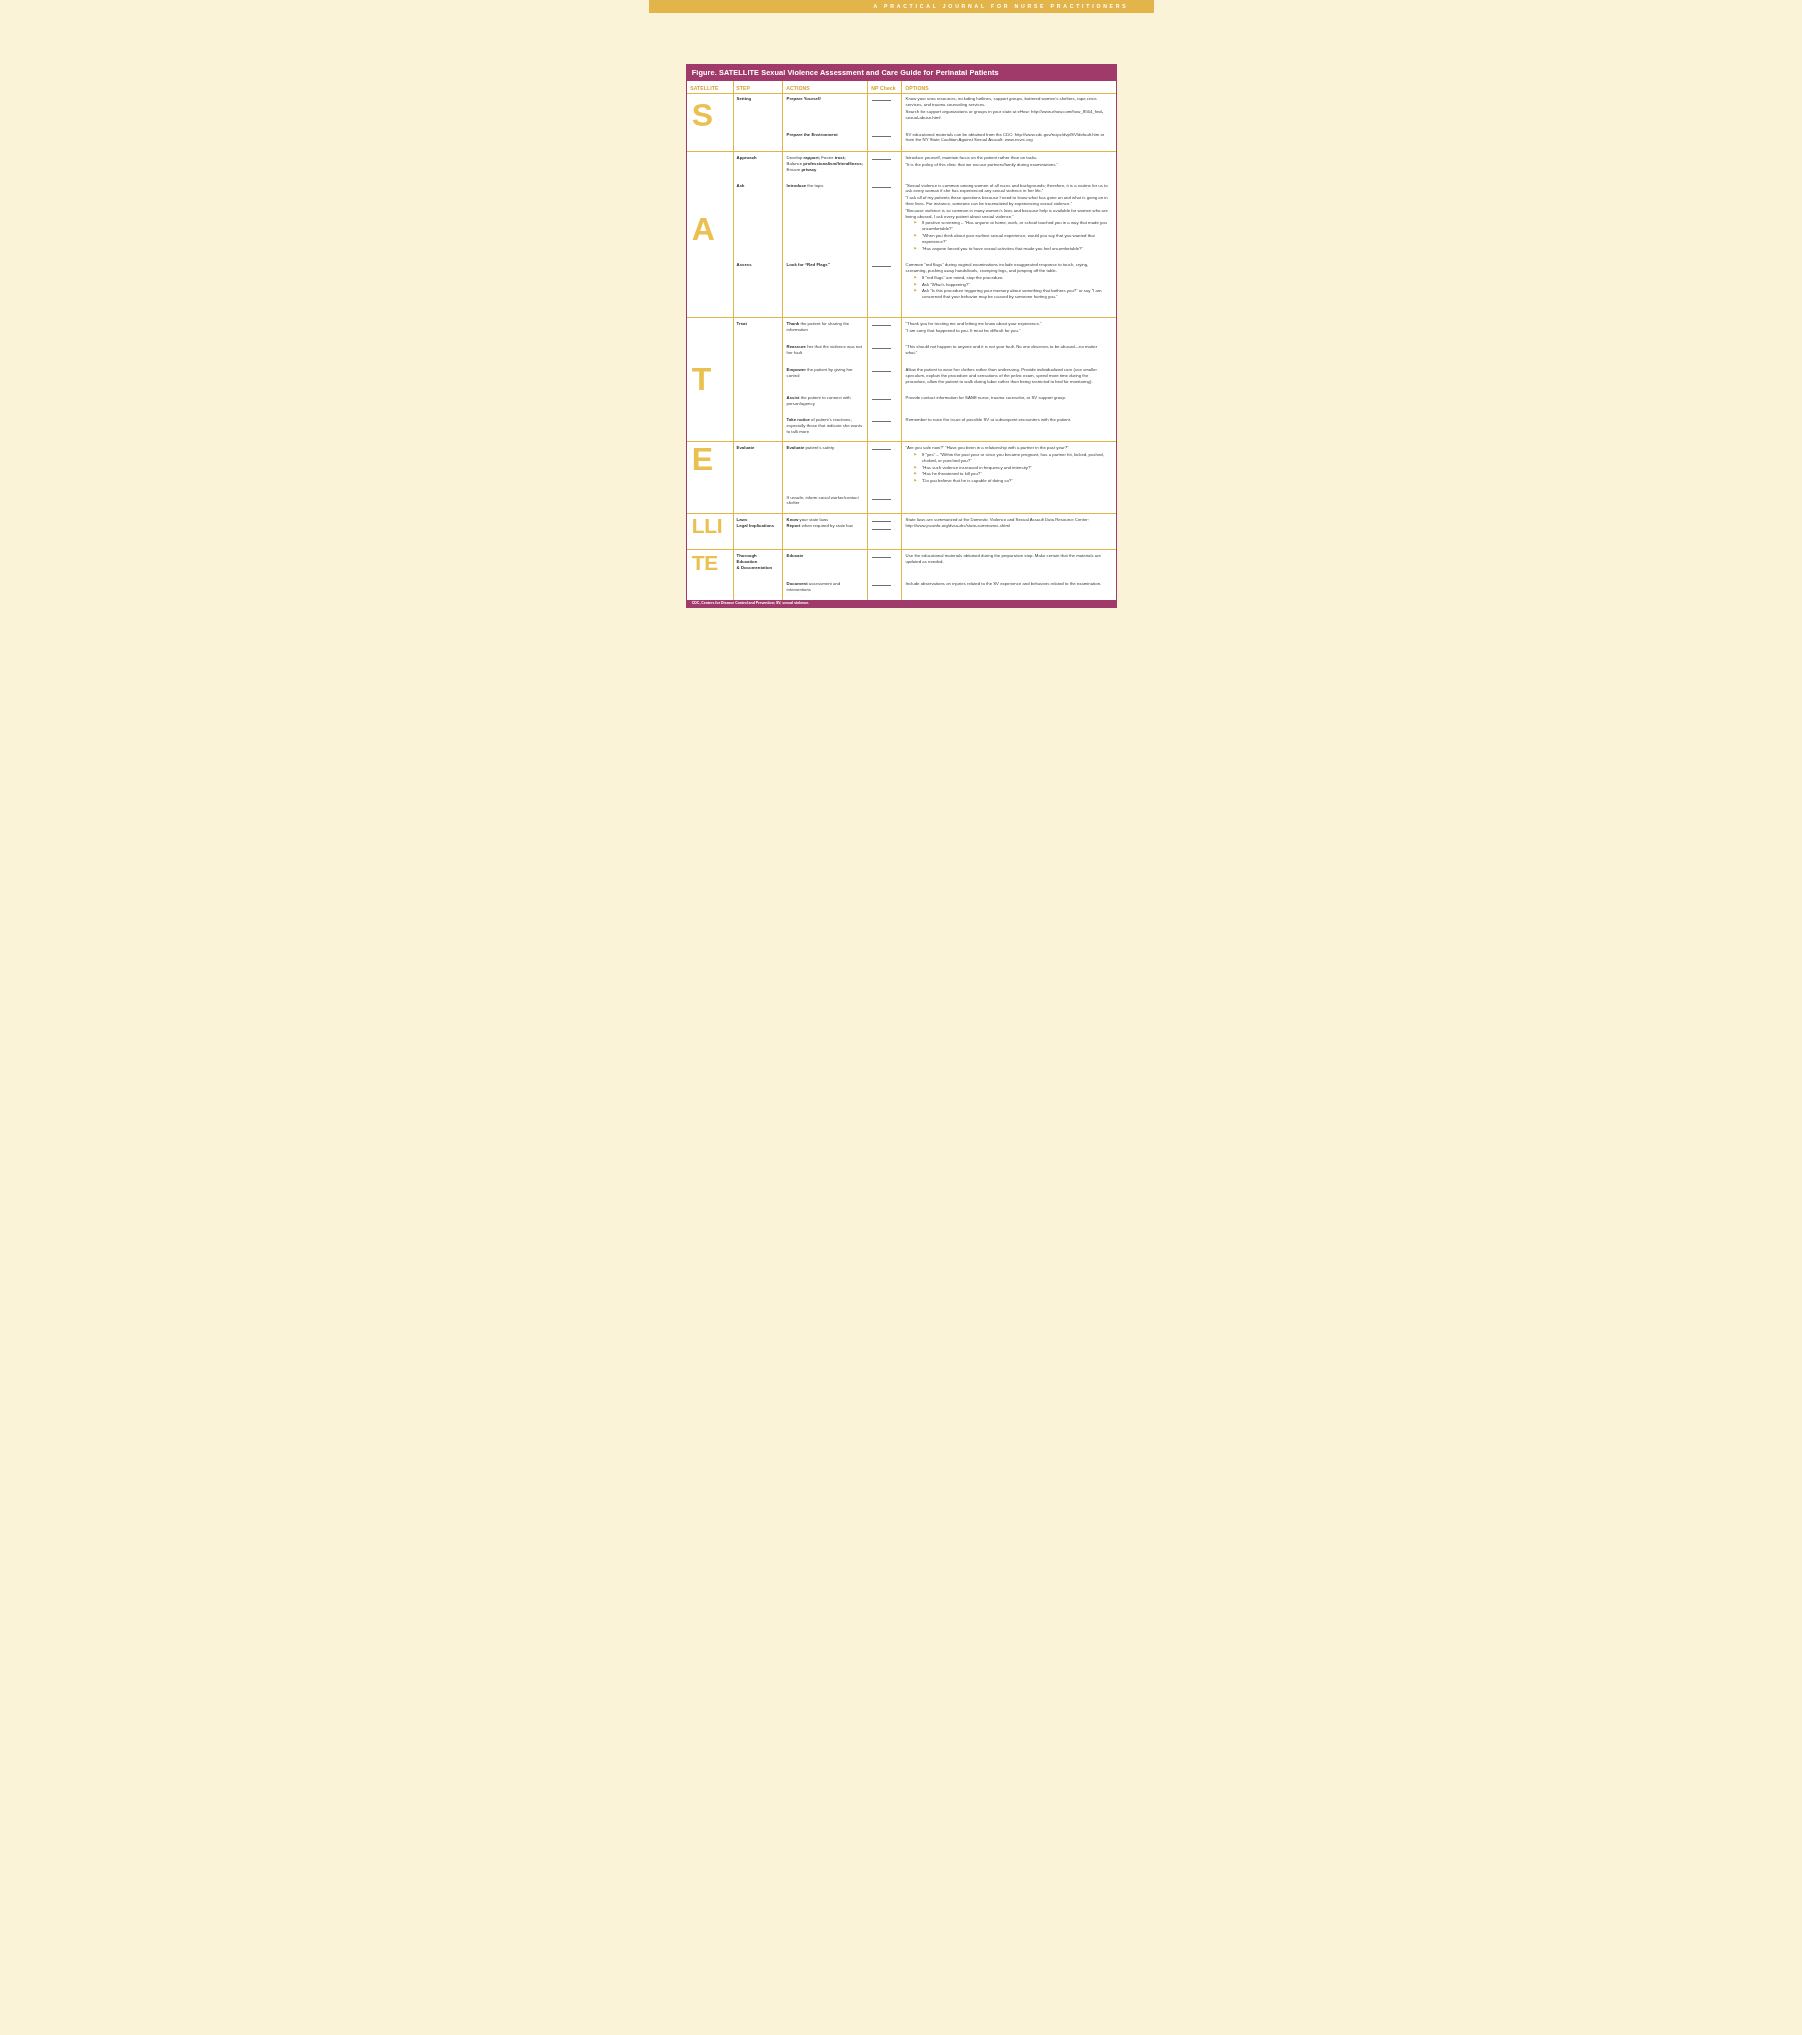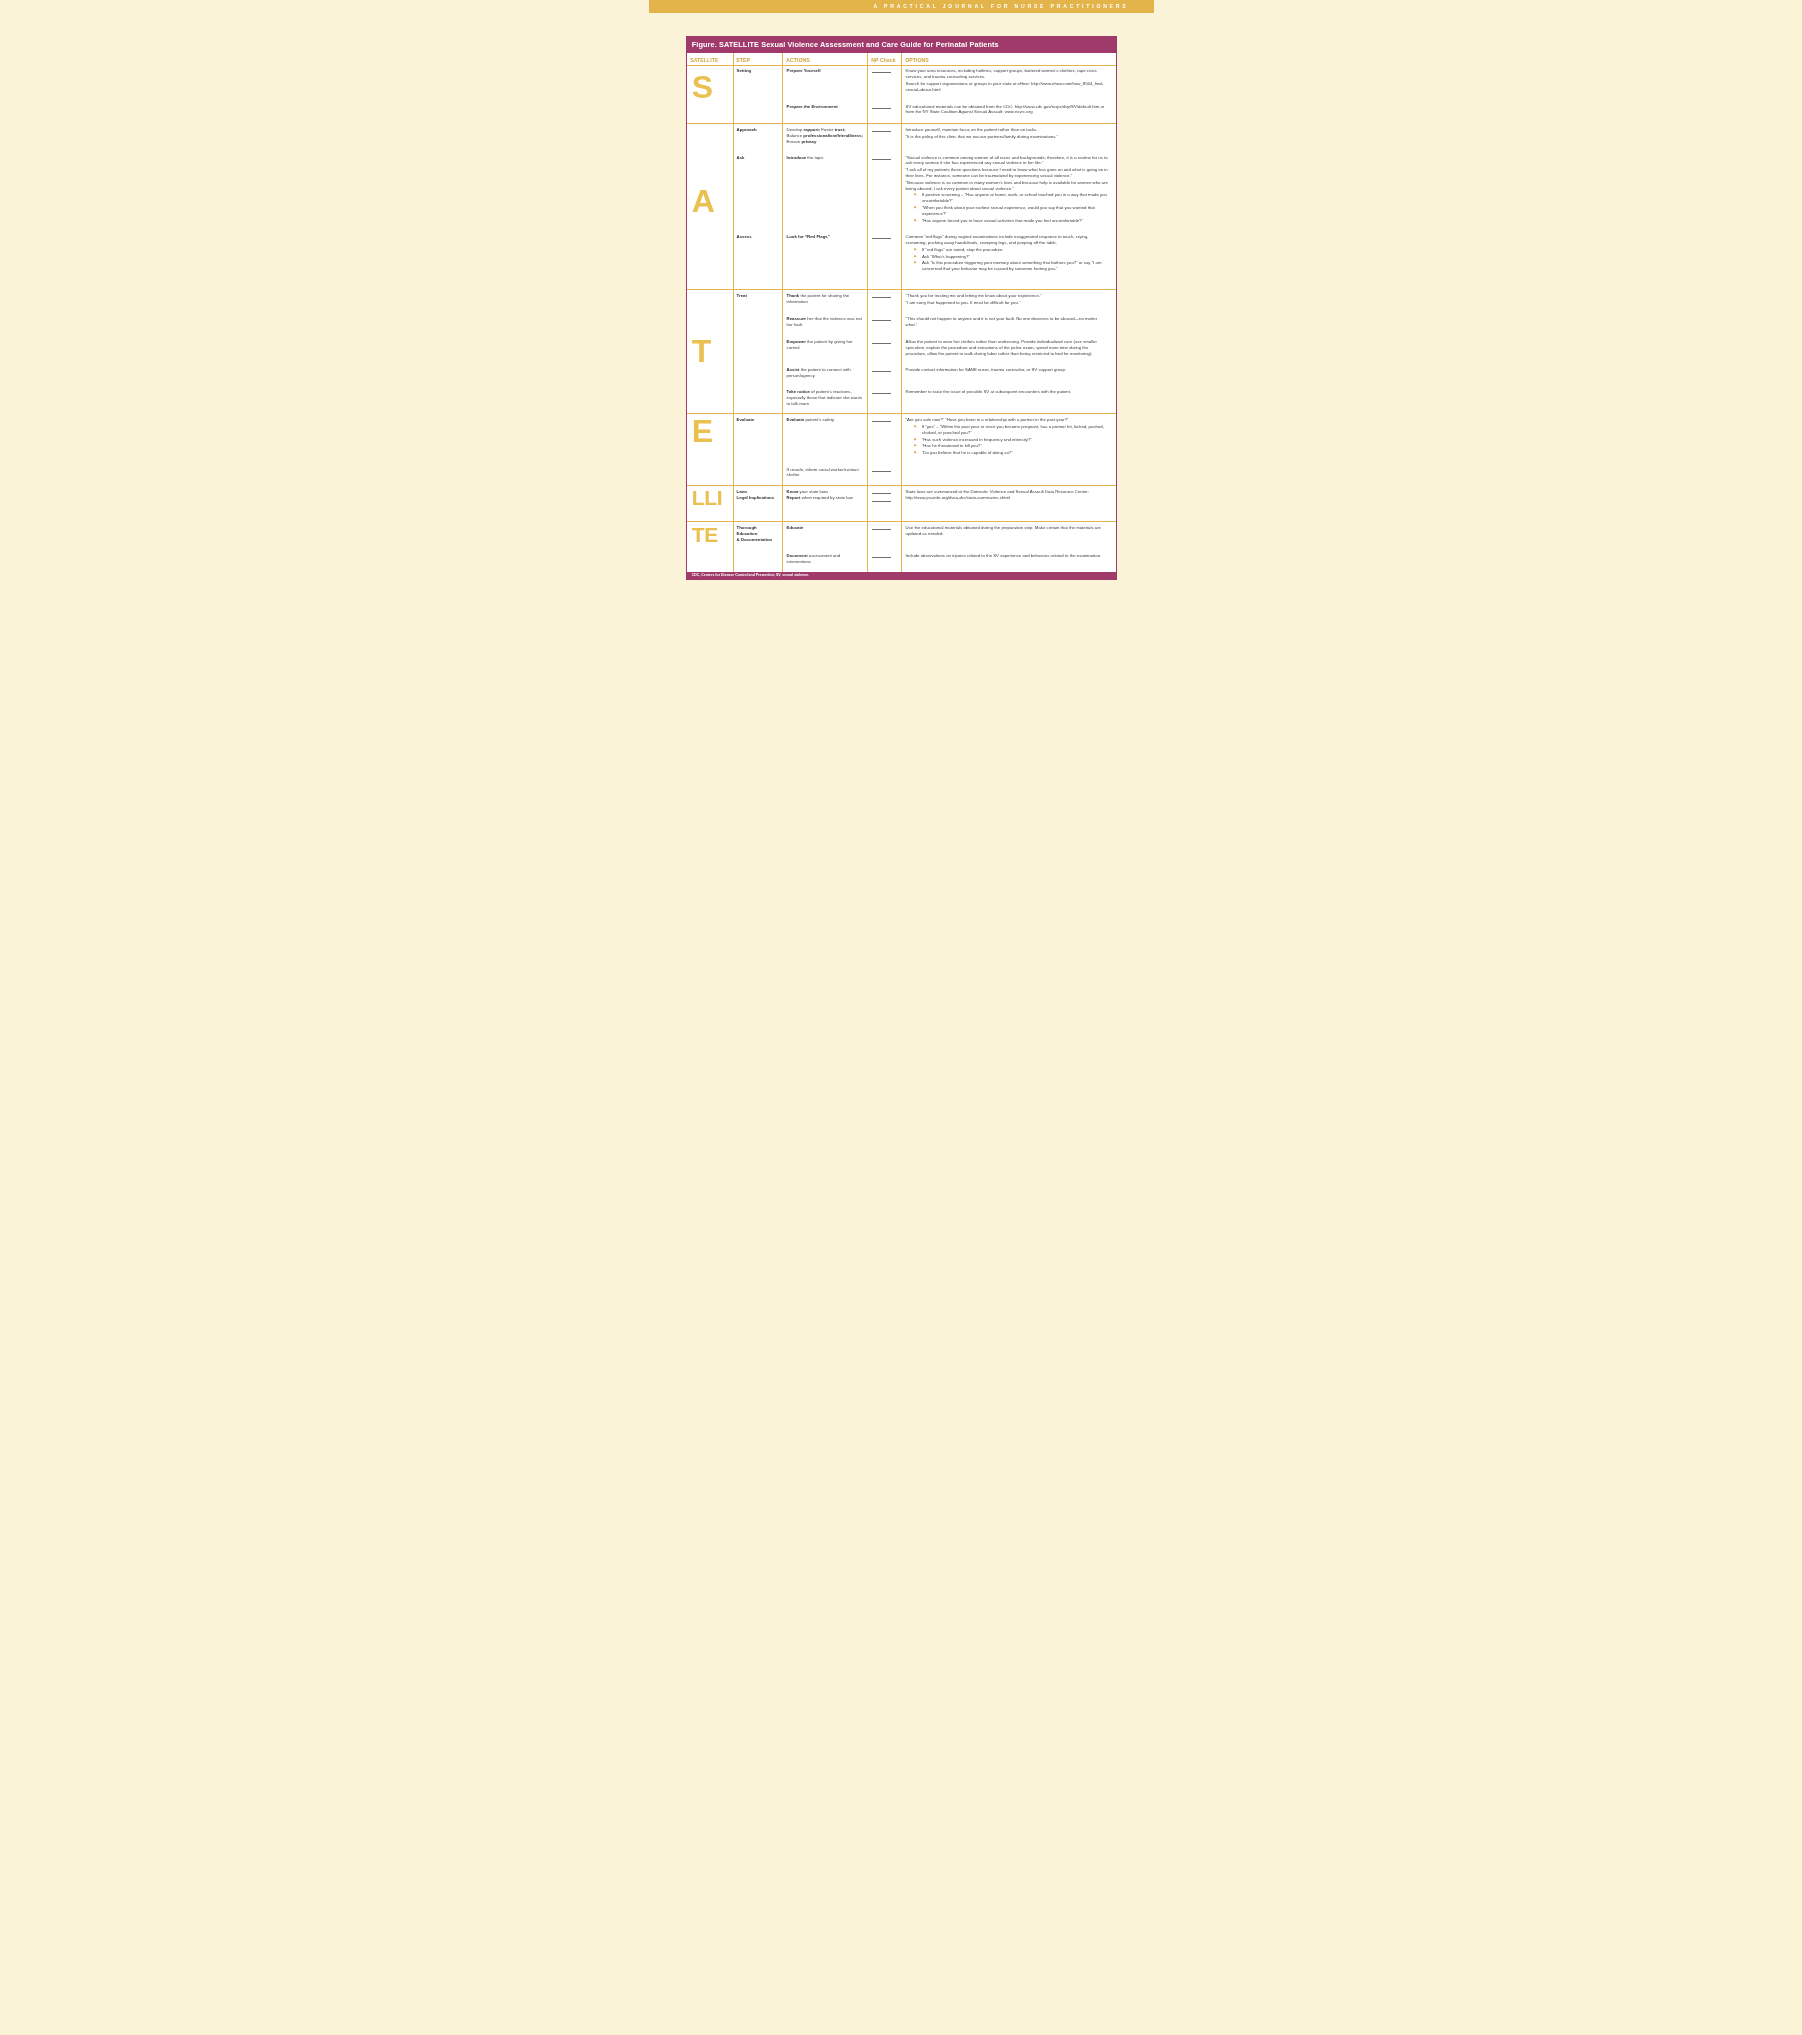--- a/index.html
+++ b/index.html
@@ -14,21 +14,21 @@
   body{margin:0;background:var(--cream);font-family:"Liberation Sans",sans-serif;color:var(--ink);}
   .page{width:505px;min-height:635px;margin:0 auto;background:var(--cream);}
 
   
   .masthead{height:48px;background:var(--maroon);display:flex;align-items:flex-end;justify-content:flex-end;padding:0 25px 3.3px 0;}
   .masthead-title{color:#fff;font-family:"DejaVu Serif","Liberation Serif",serif;font-style:italic;font-size:23.6px;letter-spacing:0.8px;line-height:1;}
   .tagline-band{height:12.6px;background:var(--gold);display:flex;align-items:center;justify-content:flex-end;padding-right:25px;}
   .tagline-band span{color:#fff;font-weight:bold;font-size:5.1px;letter-spacing:2.8px;white-space:nowrap;}
 
   
-  .content{padding:23px 37px 10.6px;}
+  .content{padding:23px 37px 10.6px;margin-top:28px;}
   .figure-box{border:1.6px solid var(--maroon);background:#fff;}
   .figure-title{background:var(--maroon);color:#fff;font-weight:bold;font-size:7.3px;padding:3.7px 5.3px 4.1px;letter-spacing:0.1px;}
   .figure-footnote{background:var(--maroon);color:#fff;font-weight:bold;font-size:3.5px;padding:1.6px 5.3px 2px;}
 
   .table-body{position:relative;background:#fff;}
   .vline{position:absolute;top:0;bottom:0;width:0.8px;background:var(--gold);}
   .v1{left:46px}.v2{left:95px}.v3{left:180px}.v4{left:214px}
 
   .thead{display:grid;grid-template-columns:46px 50px 85px 34px 1fr;border-bottom:0.8px solid var(--gold);}
   .th{color:var(--goldDark);font-weight:bold;font-size:5.1px;padding:3.3px 3.7px 2px;letter-spacing:0.1px;}

